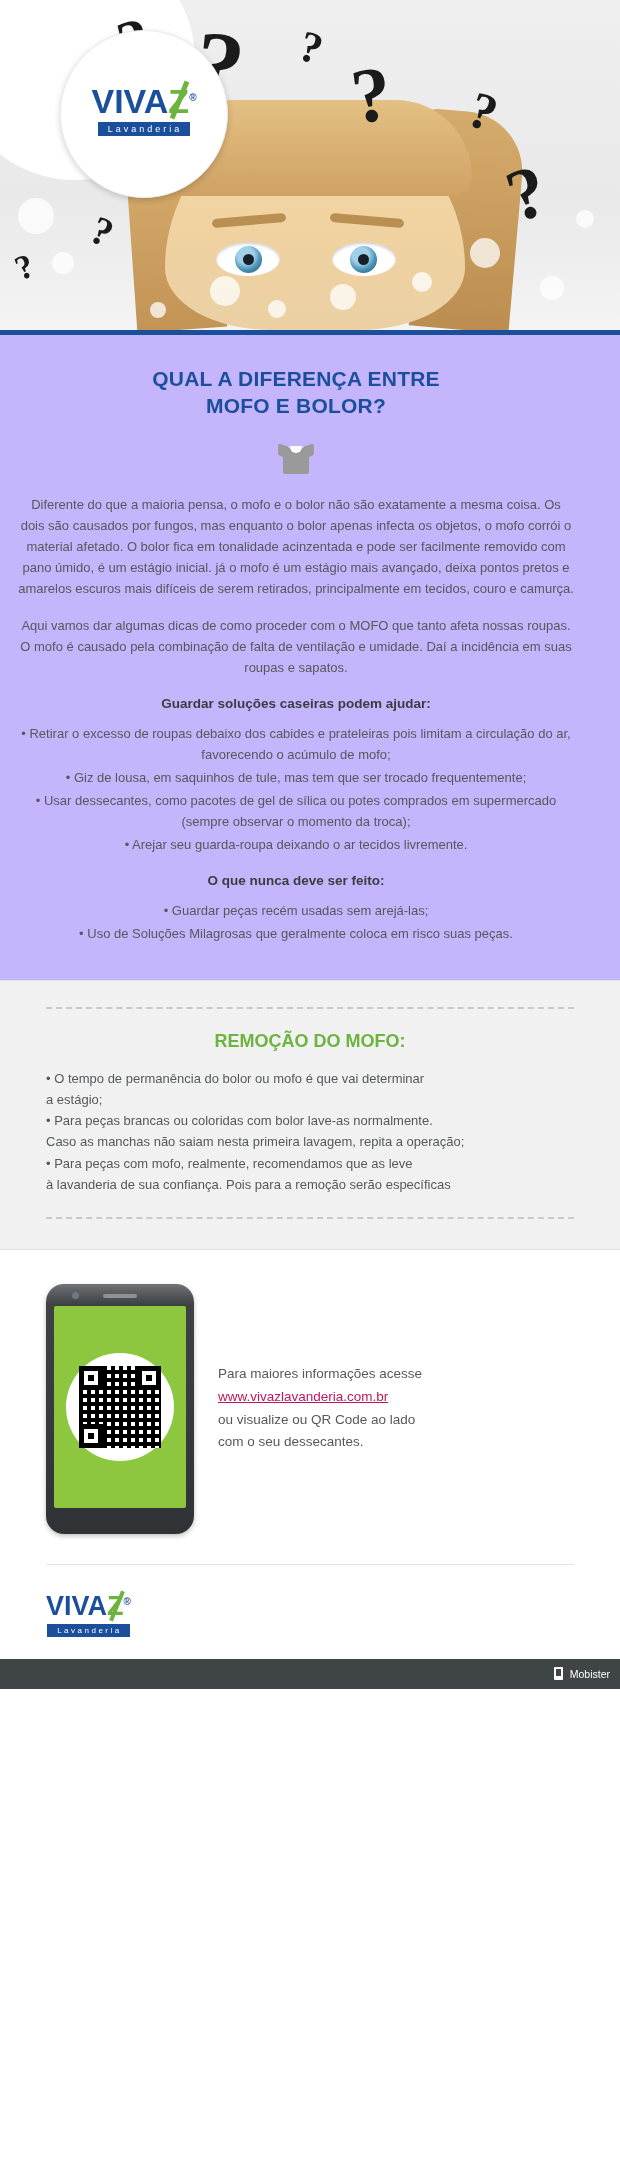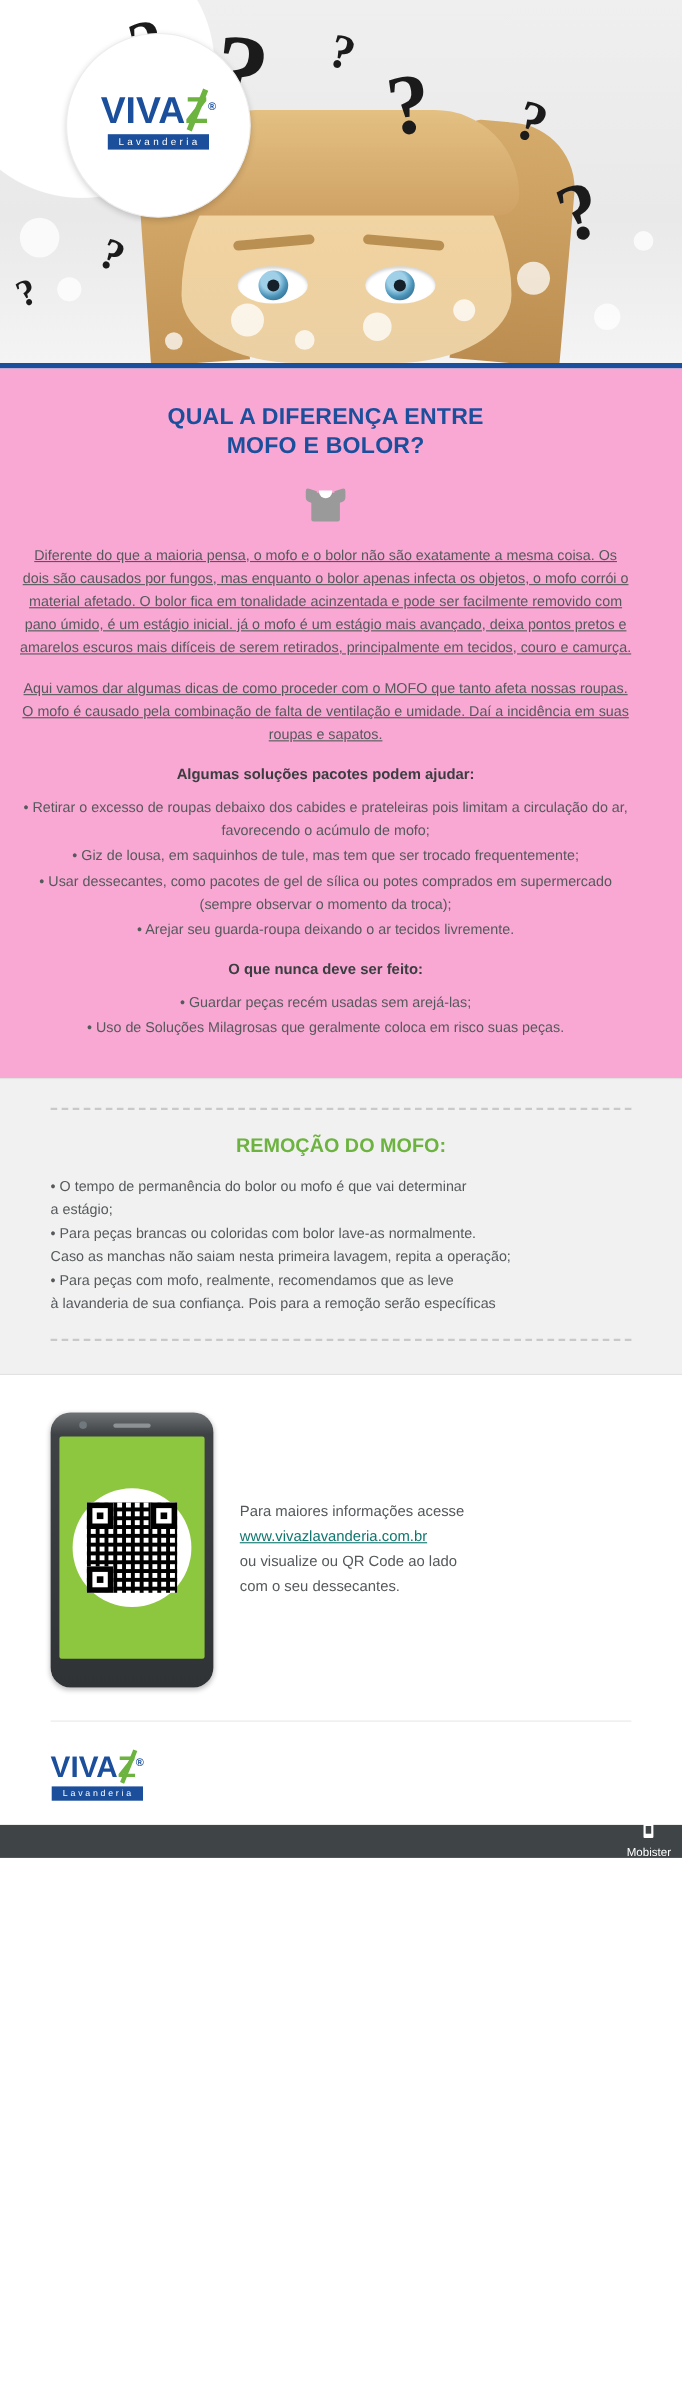--- a/index.html
+++ b/index.html
@@ -146,21 +146,21 @@
     font-size: 9px; letter-spacing: 3px;
     padding: 2px 8px 2px 10px;
   }
 
   
   .blue-bar { width: 620px; height: 5px; background: #1b4f9c; }
 
   
   .article {
     padding: 30px 46px 34px 18px;
-    background: #f9a8d4;
+    background: #c4b5fd;
   }
   h1.title {
     text-align: center;
     color: #1b4f9c;
     font-size: 21px;
     line-height: 1.3;
     font-weight: 700;
     letter-spacing: .2px;
   }
   .shirt-sep {
@@ -180,21 +180,20 @@
   .shirt-sep .collar {
     position: absolute; left: 11px; top: 4px; width: 12px; height: 7px;
     background: #ffffff; border-radius: 0 0 8px 8px;
   }
   p.body-text {
     text-align: center;
     font-size: 13px;
     line-height: 1.62;
     color: #55595b;
     margin-bottom: 16px;
-    text-decoration: underline;
   }
   h2.sub {
     text-align: center;
     font-size: 13.5px;
     font-weight: 700;
     color: #3a3e40;
     margin: 18px 0 12px 0;
   }
   ul.bullets { list-style: none; text-align: center; }
   ul.bullets li {
@@ -285,21 +284,21 @@
   }
   .qr-eye.tl { left: 0; top: 0; }
   .qr-eye.tr { right: 0; top: 0; }
   .qr-eye.bl { left: 0; bottom: 0; }
   .qr-text {
     font-size: 13.5px;
     line-height: 1.68;
     color: #55595b;
   }
   .qr-text a {
-    color: #0f766e;
+    color: #be185d;
     text-decoration: underline;
   }
 
   
   .footer-sep {
     margin: 0 46px;
     border-top: 1px solid #e2e2e2;
   }
   .footer {
     display: flex;
@@ -319,21 +318,21 @@
   .bottom-bar {
     height: 30px;
     background: #3f4447;
     display: flex;
     align-items: center;
     justify-content: flex-end;
     padding-right: 10px;
   }
   .mobister {
     display: flex; align-items: center; gap: 7px;
-    color: #ffffff; font-size: 10.5px; flex-direction: column;
+    color: #ffffff; font-size: 10.5px;
   }
   .mobister .mark {
     width: 9px; height: 13px; background: #ffffff; border-radius: 1px;
     position: relative;
   }
   .mobister .mark::after {
     content:""; position:absolute; left:2px; top:2px; width:5px; height:7px; background:#3f4447;
   }
 </style>
 </head>
@@ -401,21 +400,21 @@
     <div class="shirt-sep">
       <div class="sleeve-l"></div>
       <div class="sleeve-r"></div>
       <div class="body"></div>
       <div class="collar"></div>
     </div>
 
     <p class="body-text">Diferente do que a maioria pensa, o mofo e o bolor não são exatamente a mesma coisa. Os dois são causados por fungos, mas enquanto o bolor apenas infecta os objetos, o mofo corrói o material afetado. O bolor fica em tonalidade acinzentada e pode ser facilmente removido com pano úmido, é um estágio inicial. já o mofo é um estágio mais avançado, deixa pontos pretos e amarelos escuros mais difíceis de serem retirados, principalmente em tecidos, couro e camurça.</p>
     <p class="body-text">Aqui vamos dar algumas dicas de como proceder com o MOFO que tanto afeta nossas roupas. O mofo é causado pela combinação de falta de ventilação e umidade. Daí a incidência em suas roupas e sapatos.</p>
 
-    <h2 class="sub">Algumas soluções pacotes podem ajudar:</h2>
+    <h2 class="sub">Guardar soluções caseiras podem ajudar:</h2>
     <ul class="bullets">
       <li>• Retirar o excesso de roupas debaixo dos cabides e prateleiras pois limitam a circulação do ar, favorecendo o acúmulo de mofo;</li>
       <li>• Giz de lousa, em saquinhos de tule, mas tem que ser trocado frequentemente;</li>
       <li>• Usar dessecantes, como pacotes de gel de sílica ou potes comprados em supermercado (sempre observar o momento da troca);</li>
       <li>• Arejar seu guarda-roupa deixando o ar tecidos livremente.</li>
     </ul>
 
     <h2 class="sub">O que nunca deve ser feito:</h2>
     <ul class="bullets">
       <li>• Guardar peças recém usadas sem arejá-las;</li>

